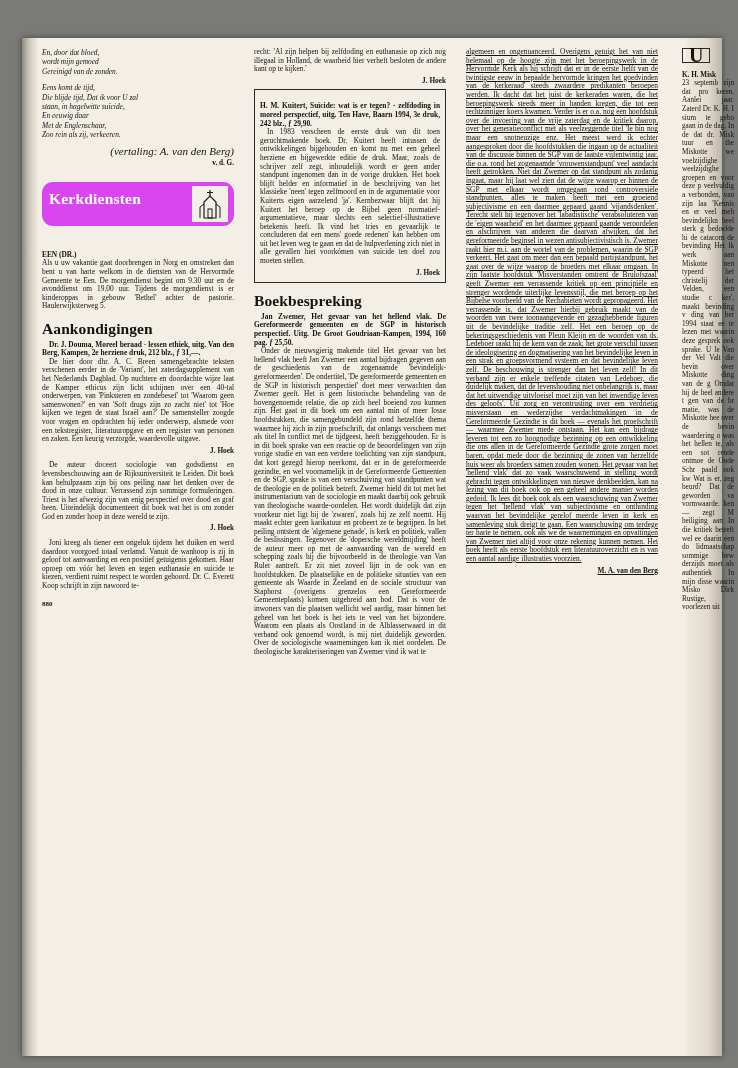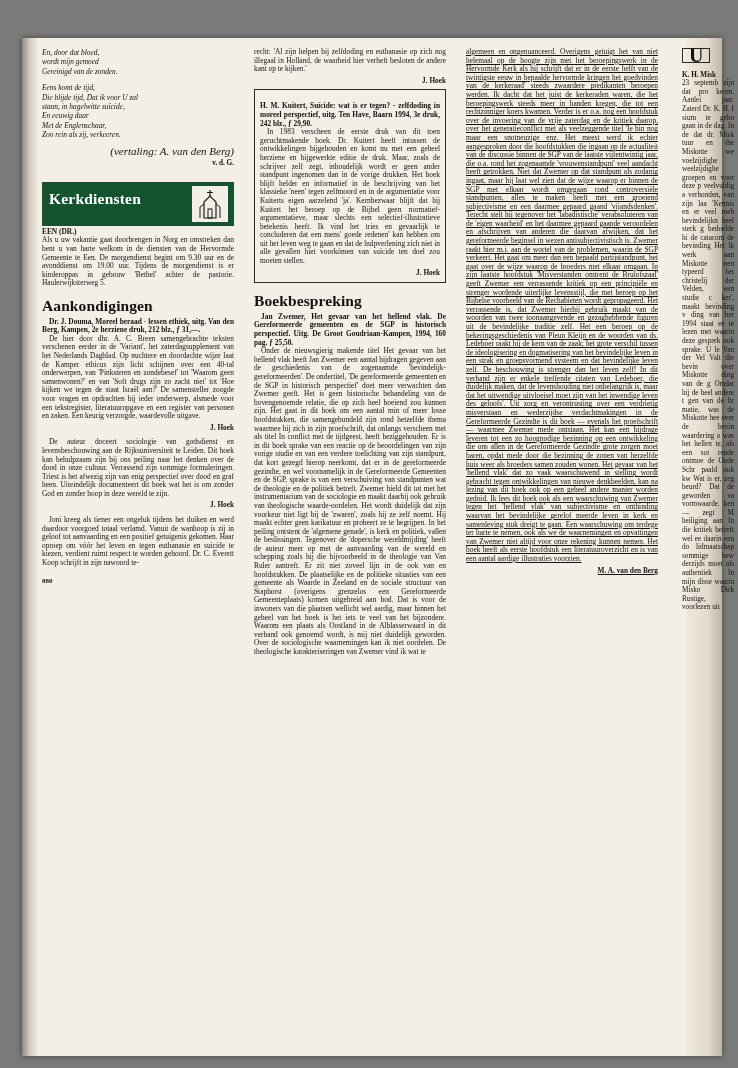--- a/index.html
+++ b/index.html
@@ -98,24 +98,25 @@
   }
   .signature {
     text-align: right;
     font-size: 7.2px;
     font-weight: bold;
     margin-top: 4px;
   }
   
   .banner {
     position: relative;
-    margin: 14px 0 2px 0;
+    margin: 14px 0 25px 0;
     height: 44px;
-    background: #14532d;
+    background: #d946ef;
     color: #fff;
+    border-radius: 11px;
   }
   .banner-title {
     position: absolute;
     left: 7px;
     top: 13px;
     font-size: 15.5px;
     font-weight: bold;
     letter-spacing: 0.2px;
     font-family: "Liberation Serif", serif;
   }

